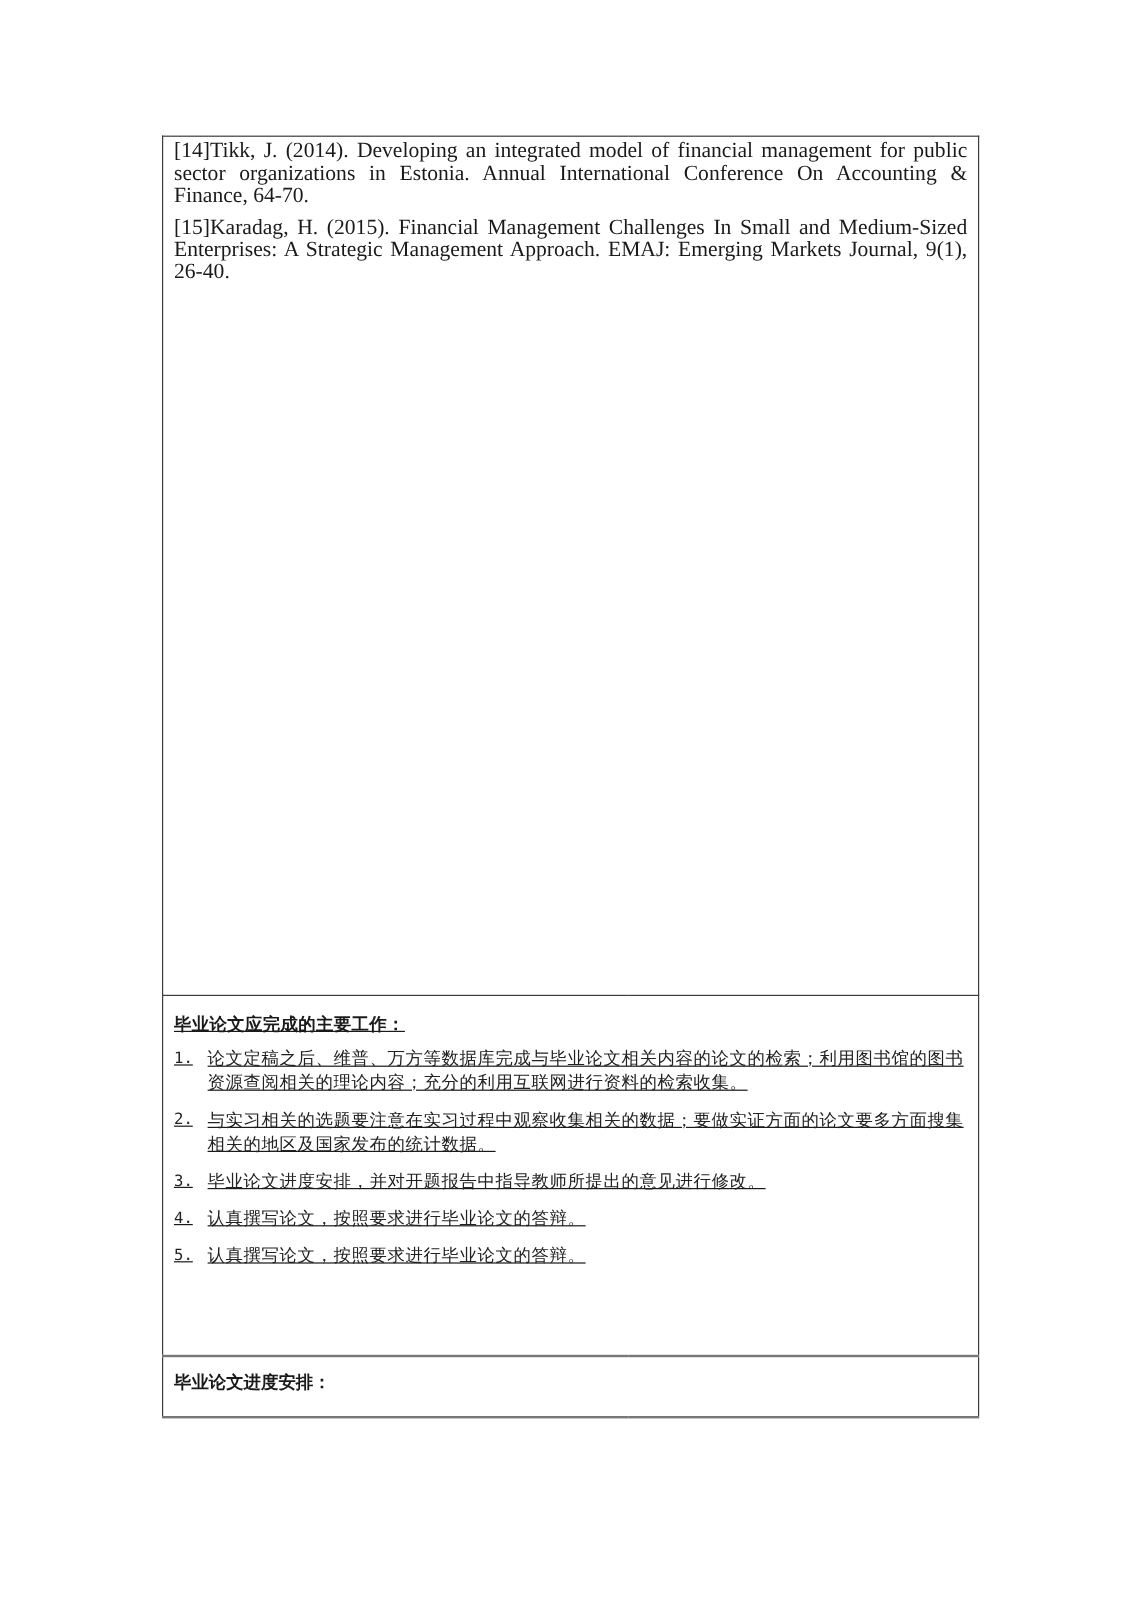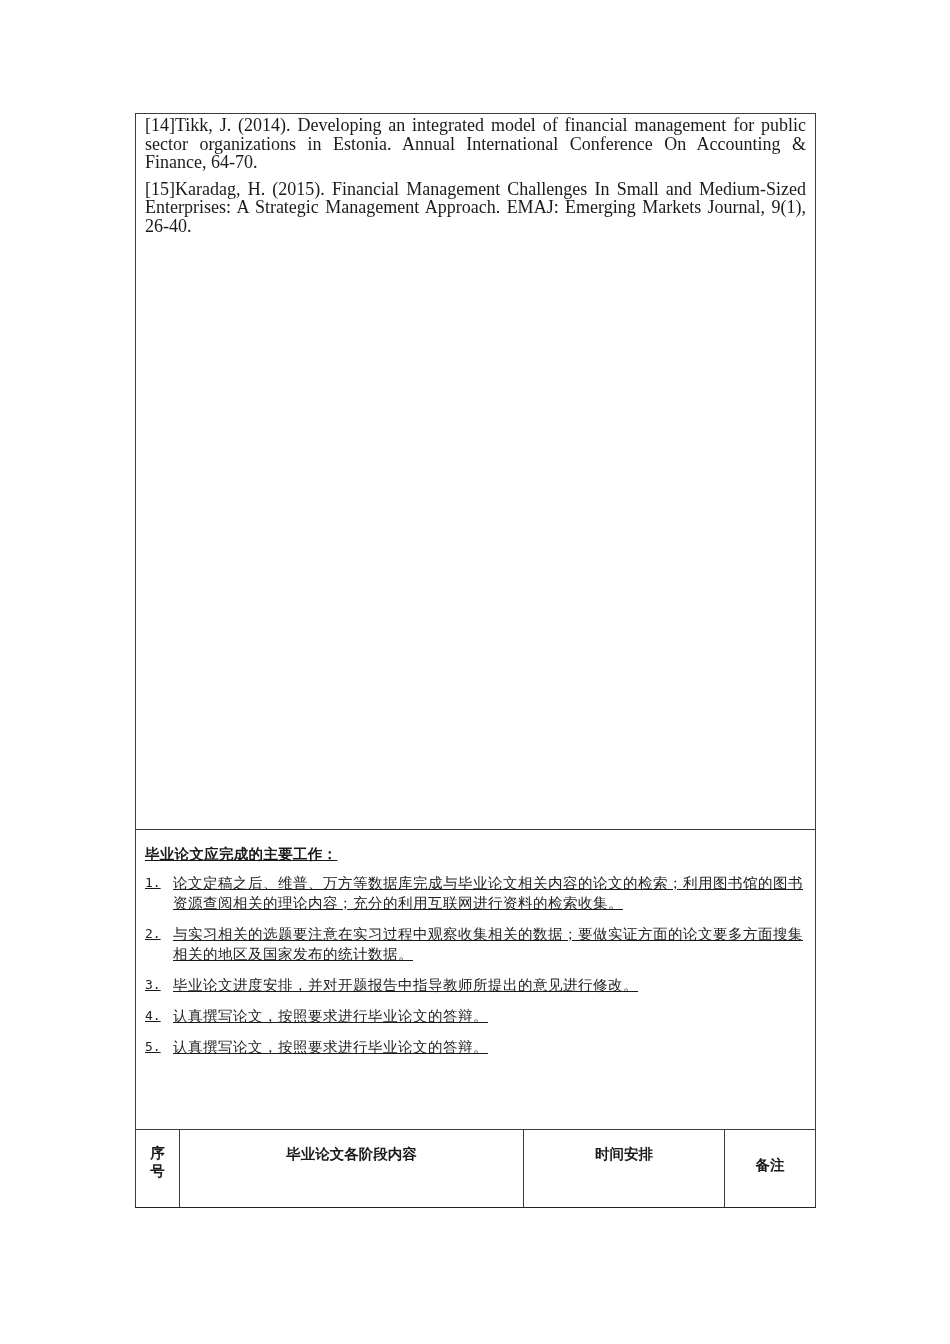--- a/index.html
+++ b/index.html
@@ -142,22 +142,19 @@
           <span class="task-num">4.</span>
           <span class="task-text">认真撰写论文，按照要求进行毕业论文的答辩。</span>
         </li>
         <li class="task-item">
           <span class="task-num">5.</span>
           <span class="task-text">认真撰写论文，按照要求进行毕业论文的答辩。</span>
         </li>
       </ol>
     </td>
   </tr>
-  <tr class="header-row">
-    <td class="hdr-seq">
-      <span style="display:inline-block;width:16px;word-break:break-all;">序号</span>
+  <tr>
+    <td colspan="4" class="schedule-title-cell">
+      <div class="schedule-title">毕业论文进度安排：</div>
     </td>
-    <td class="hdr-content">毕业论文各阶段内容</td>
-    <td class="hdr-time">时间安排</td>
-    <td class="hdr-note">备注</td>
   </tr>
 </tbody>
   </table>
 
 </body></html>

